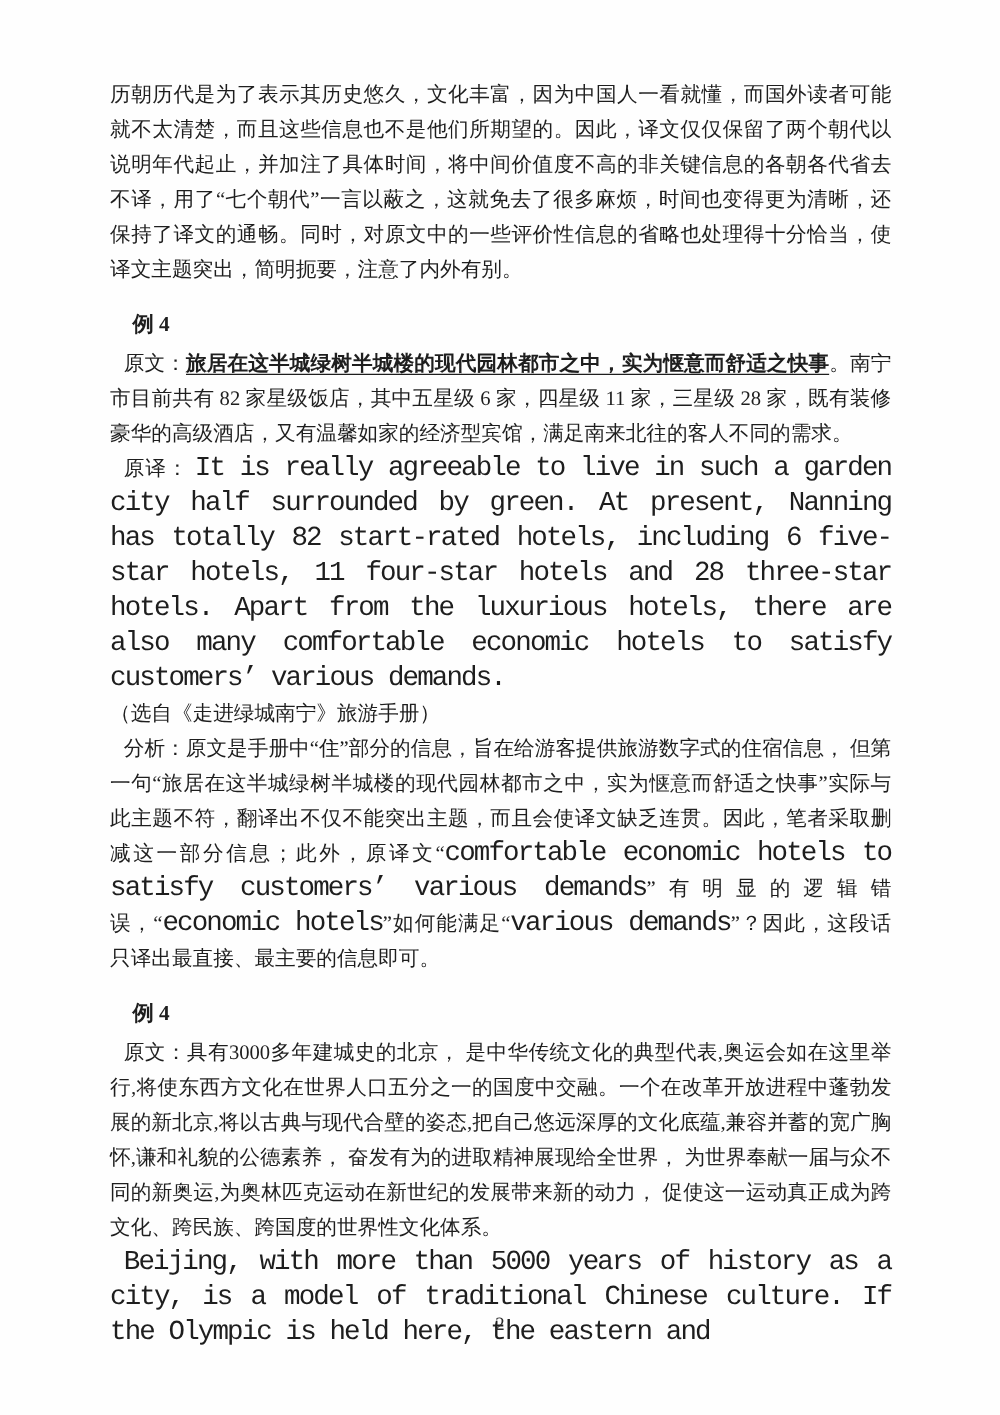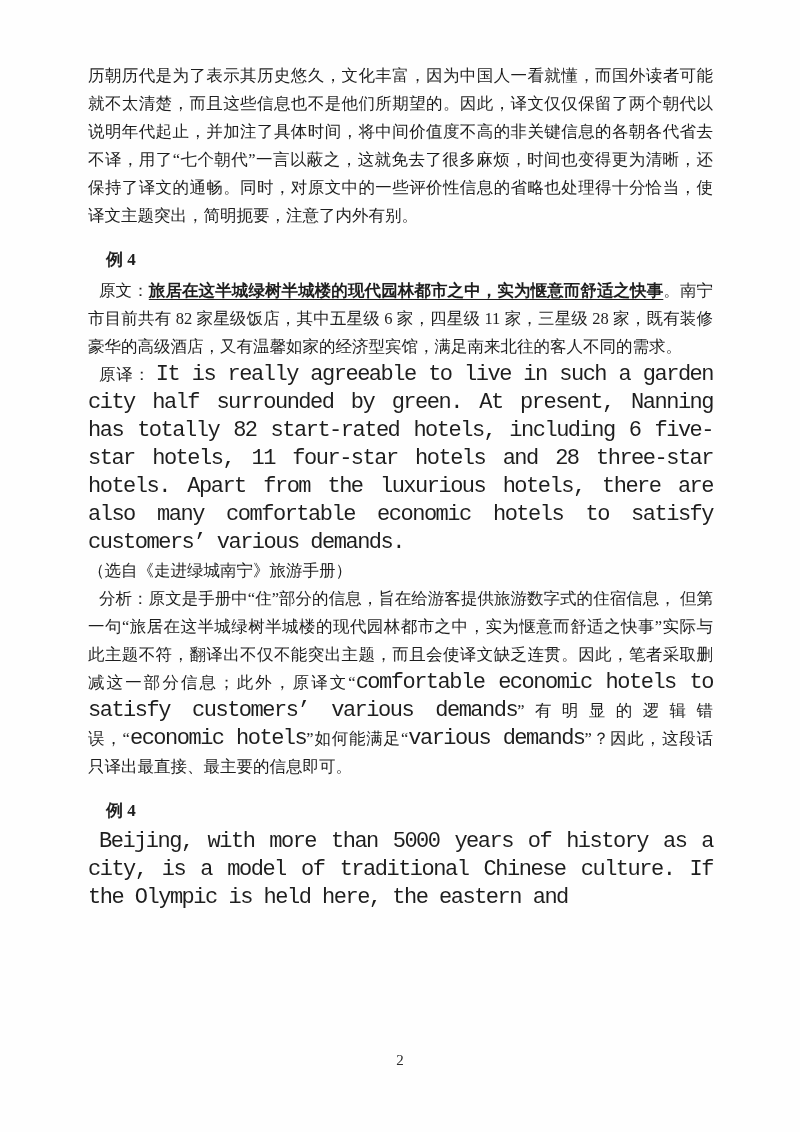--- a/index.html
+++ b/index.html
@@ -61,16 +61,17 @@
 
 <div class="page">
   <div class="content">
       <p class="para noindent"><span>历朝历代是为了表示其历史悠久，文化丰富，因为中国人一看就懂，而国外读者可能就不太清楚，而且这些信息也不是他们所期望的。因此，译文仅仅保留了两个朝代以说明年代起止，并加注了具体时间，将中间价值度不高的非关键信息的各朝各代省去不译，用了“七个朝代”一言以蔽之，这就免去了很多麻烦，时间也变得更为清晰，还保持了译文的通畅。同时，对原文中的一些评价性信息的省略也处理得十分恰当，使译文主题突出，简明扼要，注意了内外有别。</span></p>
       <p class="para heading"><span>例 4</span></p>
       <p class="para"><span class="b">原文：</span><span class="u">旅居在这半城绿树半城楼的现代园林都市之中，实为惬意而舒适之快事</span><span>。南宁市目前共有 82 家星级饭店，其中五星级 6 家，四星级 11 家，三星级 28 家，既有装修豪华的高级酒店，又有温馨如家的经济型宾馆，满足南来北往的客人不同的需求。</span></p>
       <p class="para"><span>原译： </span><span class="m">It is really agreeable to live in such a garden city half surrounded by green. At present, Nanning has totally 82 start-rated hotels, including 6 five-star hotels, 11 four-star hotels and 28 three-star hotels. Apart from the luxurious hotels, there are also many comfortable economic hotels to satisfy customers’ various demands.</span></p>
       <p class="para right"><span>（选自《走进绿城南宁》旅游手册）</span></p>
       <p class="para"><span>分析：原文是手册中“住”部分的信息，旨在给游客提供旅游数字式的住宿信息， 但第一句“旅居在这半城绿树半城楼的现代园林都市之中，实为惬意而舒适之快事”实际与此主题不符，翻译出不仅不能突出主题，而且会使译文缺乏连贯。因此，笔者采取删减这一部分信息；此外，原译文“</span><span class="m">comfortable economic hotels to satisfy customers’ various demands</span><span>”有明显的逻辑错误，“</span><span class="m">economic hotels</span><span>”如何能满足“</span><span class="m">various demands</span><span>”？因此，这段话只译出最直接、最主要的信息即可。</span></p>
       <p class="para heading"><span>例 4</span></p>
+      <p class="para"><span class="b">原文：</span><span>具有3000多年建城史的北京， 是中华传统文化的典型代表,奥运会如在这里举行,将使东西方文化在世界人口五分之一的国度中交融。一个在改革开放进程中蓬勃发展的新北京,将以古典与现代合壁的姿态,把自己悠远深厚的文化底蕴,兼容并蓄的宽广胸怀,谦和礼貌的公德素养， 奋发有为的进取精神展现给全世界， 为世界奉献一届与众不同的新奥运,为奥林匹克运动在新世纪的发展带来新的动力， 促使这一运动真正成为跨文化、跨民族、跨国度的世界性文化体系。</span></p>
       <p class="para"><span class="m">Beijing, with more than 5000 years of history as a city, is a model of traditional Chinese culture. If the Olympic is held here, the eastern and</span></p>
     </div>
   <div class="page-number">2</div>
 </div>
 
 </body></html>

